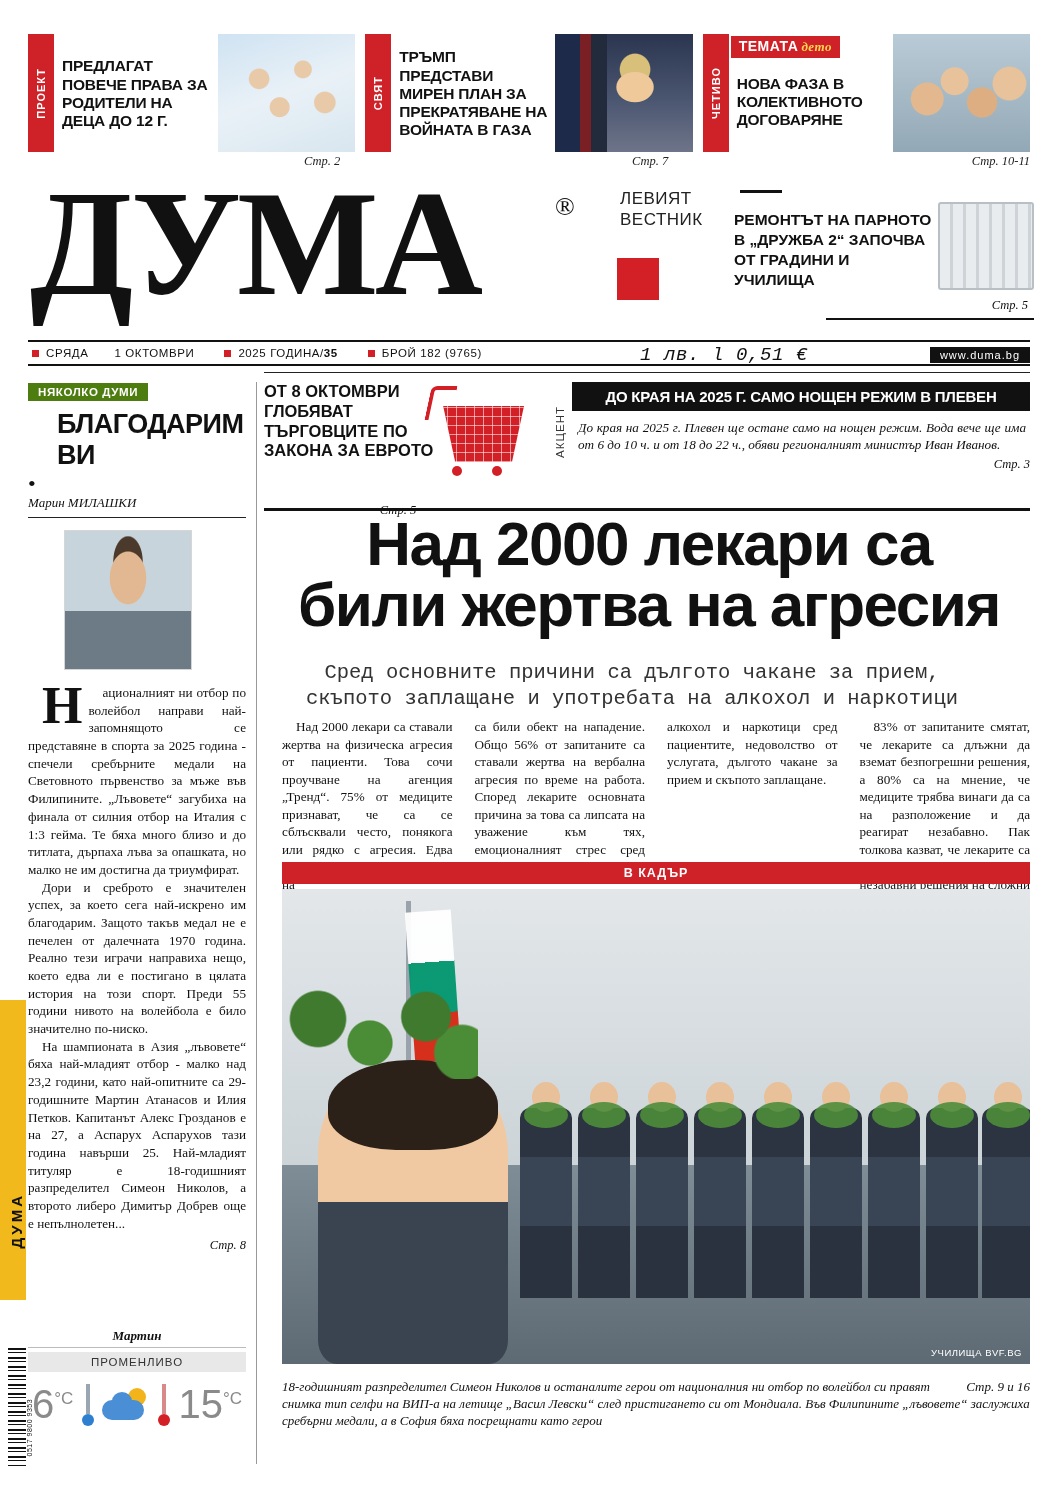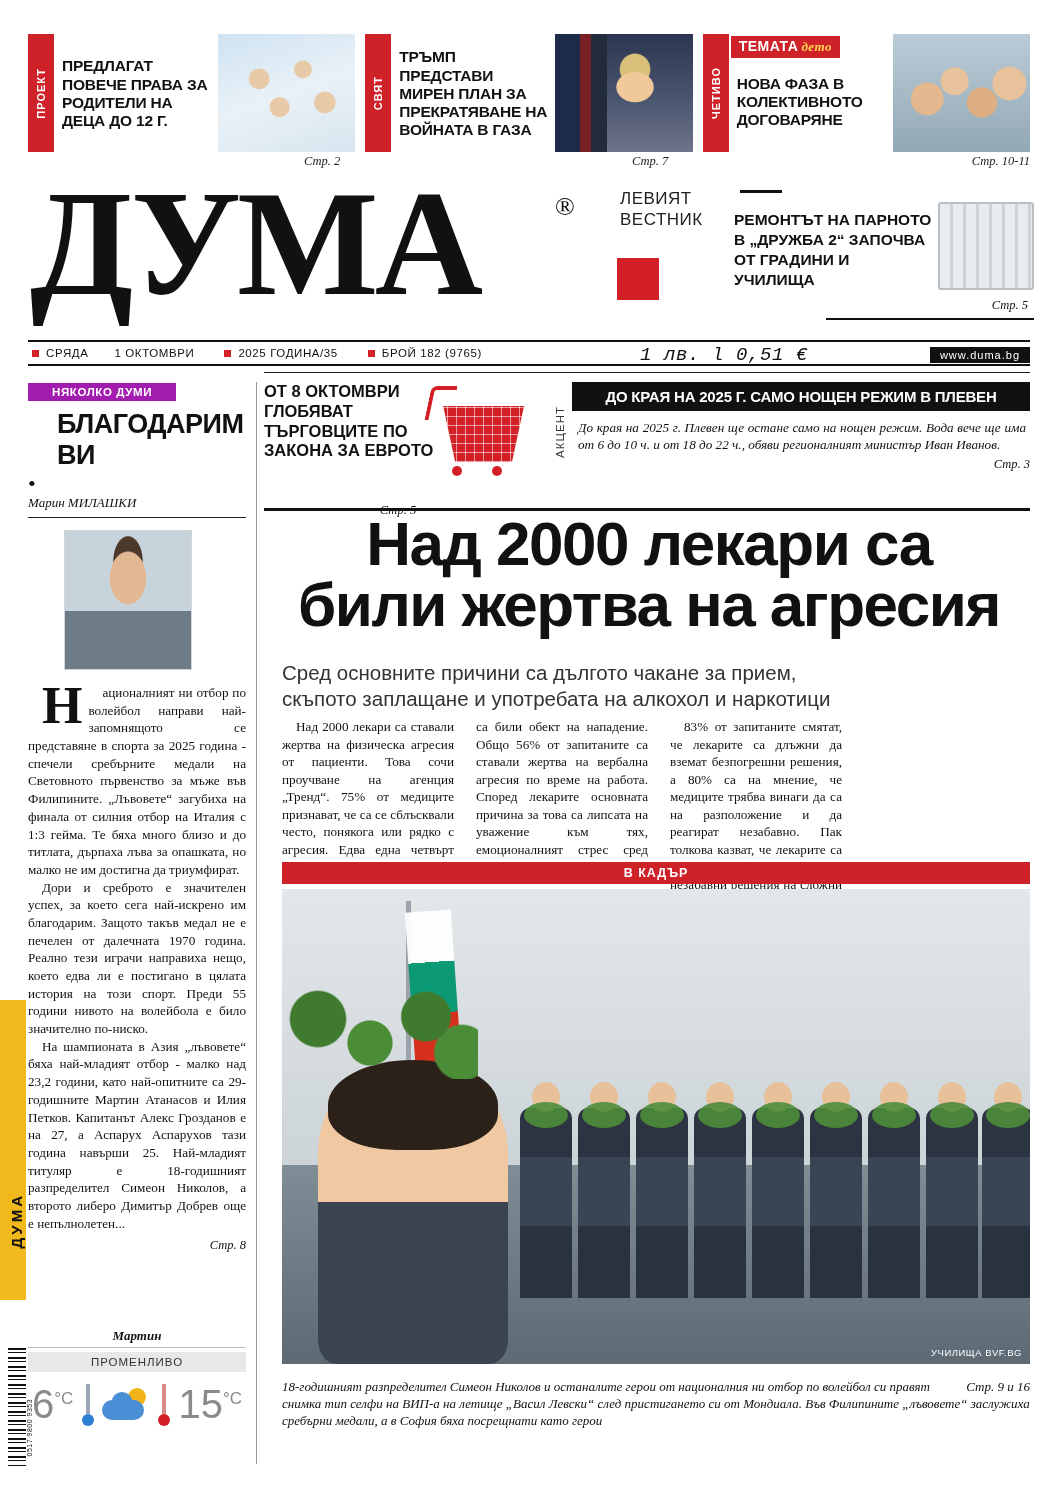--- a/index.html
+++ b/index.html
@@ -123,37 +123,37 @@
 
   
   .infobar {
     position: absolute; left: 28px; top: 340px; width: 1002px; height: 26px;
     border-top: 2px solid #111; border-bottom: 2px solid #111;
     display: flex; align-items: center;
     font-family: "Liberation Sans", sans-serif; font-size: 11.5px; letter-spacing: 0.6px;
   }
   .infobar .sq { width: 7px; height: 7px; background: #d32027; margin: 0 7px 0 4px; display:inline-block; }
   .infobar .item { display: flex; align-items: center; margin-right: 26px; color:#111; }
-  .infobar .item b { font-weight: normal; }
+  .infobar .item b { font-weight: bold; }
   .price {
     position: absolute; right: 222px; top: 2px;
     font-family: Liberation Mono, monospace; font-style: italic; font-size: 19px;
   }
   .weburl {
     position: absolute; right: 0px; top: 5px;
     background: #111; color: #fff; font-family: "Liberation Sans", sans-serif;
     font-size: 11px; padding: 2px 10px; letter-spacing: 1px;
   }
 
   
   .leftcol { position: absolute; left: 28px; top: 382px; width: 218px; }
   .kicker {
-    display: inline-block; background: #a21caf; color: #fff;
-    font-family: "Liberation Sans", sans-serif; font-weight: bold;
-    font-size: 11.5px; padding: 3px 24px; letter-spacing: 0.6px; text-transform: uppercase;
+    display: inline-block; background: #4d7c0f; color: #fff;
+    font-family: "Liberation Sans", sans-serif; font-weight: bold;
+    font-size: 11.5px; padding: 3px 10px; letter-spacing: 0.6px; text-transform: uppercase;
   }
   .col-title {
     font-family: "Liberation Sans", sans-serif; font-weight: bold;
     font-size: 27px; margin-top: 8px; letter-spacing: -0.5px; text-transform: uppercase; margin-left: 29px;
   }
   .col-dot { font-size: 22px; line-height: 10px; margin-top: 8px; }
   .col-author { font-style: italic; font-size: 13px; margin-top: 6px; }
   .col-rule { height: 1px; background: #222; margin-top: 6px; }
   .portrait {
     margin-top: 12px; width: 128px; height: 140px; margin-left: 36px;
@@ -275,21 +275,21 @@
   
   .main-rule { position: absolute; left: 264px; top: 508px; width: 766px; height: 3px; background: #111; }
   .main-headline {
     position: absolute; left: 264px; top: 514px; width: 770px;
     font-family: "Liberation Sans", sans-serif; font-weight: bold;
     font-size: 62px; line-height: 0.98; letter-spacing: -1.5px; color: #111;
     text-align: center;
   }
   .main-sub {
     position: absolute; left: 282px; top: 660px; width: 700px;
-    font-family: Liberation Sans, sans-serif; font-size: 20.5px; line-height: 1.28; color: #333;
+    font-family: Liberation Mono, monospace; font-size: 20.5px; line-height: 1.28; color: #333; text-align: center;
   }
   .main-cols {
     position: absolute; left: 282px; top: 718px; width: 748px;
     display: flex; gap: 22px;
     font-size: 13.2px; line-height: 1.33; text-align: justify;
   }
   .main-cols .c { width: 172px; }
   .main-cols p { text-indent: 0; }
   .main-cols .ind { text-indent: 14px; }
   .main-pref { text-align: right; font-style: italic; font-size: 12.5px; margin-top: 6px; }
@@ -515,20 +515,23 @@
   </div>
 
   <div class="main-cols">
     <div class="c">
       <p class="ind">Над 2000 лекари са ставали жертва на физическа агресия от пациенти. Това сочи проучване на агенция „Тренд“. 75% от медиците признават, че са се сблъсквали често, понякога или рядко с агресия. Едва една четвърт казват, че никога на</p>
     </div>
     <div class="c">
       <p>са били обект на нападение. Общо 56% от запитаните са ставали жертва на вербална агресия по време на работа. Според лекарите основната причина за това са липсата на уважение към тях, емоционалният стрес сред пациентите, употребата на</p>
     </div>
     <div class="c">
+      <p>алкохол и наркотици сред пациентите, недоволство от услугата, дългото чакане за прием и скъпото заплащане.</p>
+    </div>
+    <div class="c">
       <p class="ind">83% от запитаните смятат, че лекарите са длъжни да вземат безпогрешни решения, а 80% са на мнение, че медиците трябва винаги да са на разположение и да реагират незабавно. Пак толкова казват, че лекарите са длъжни да предоставят незабавни решения на сложни проблеми и са длъжни да жертват личното си време за грижата на пациента.</p>
       <div class="main-pref">Стр. 4</div>
     </div>
   </div>
 
   <div class="vkadur">В КАДЪР</div>
   <div class="photo">
     <div class="wall"></div>
     <div class="floor"></div>
     <div class="pole"></div>

